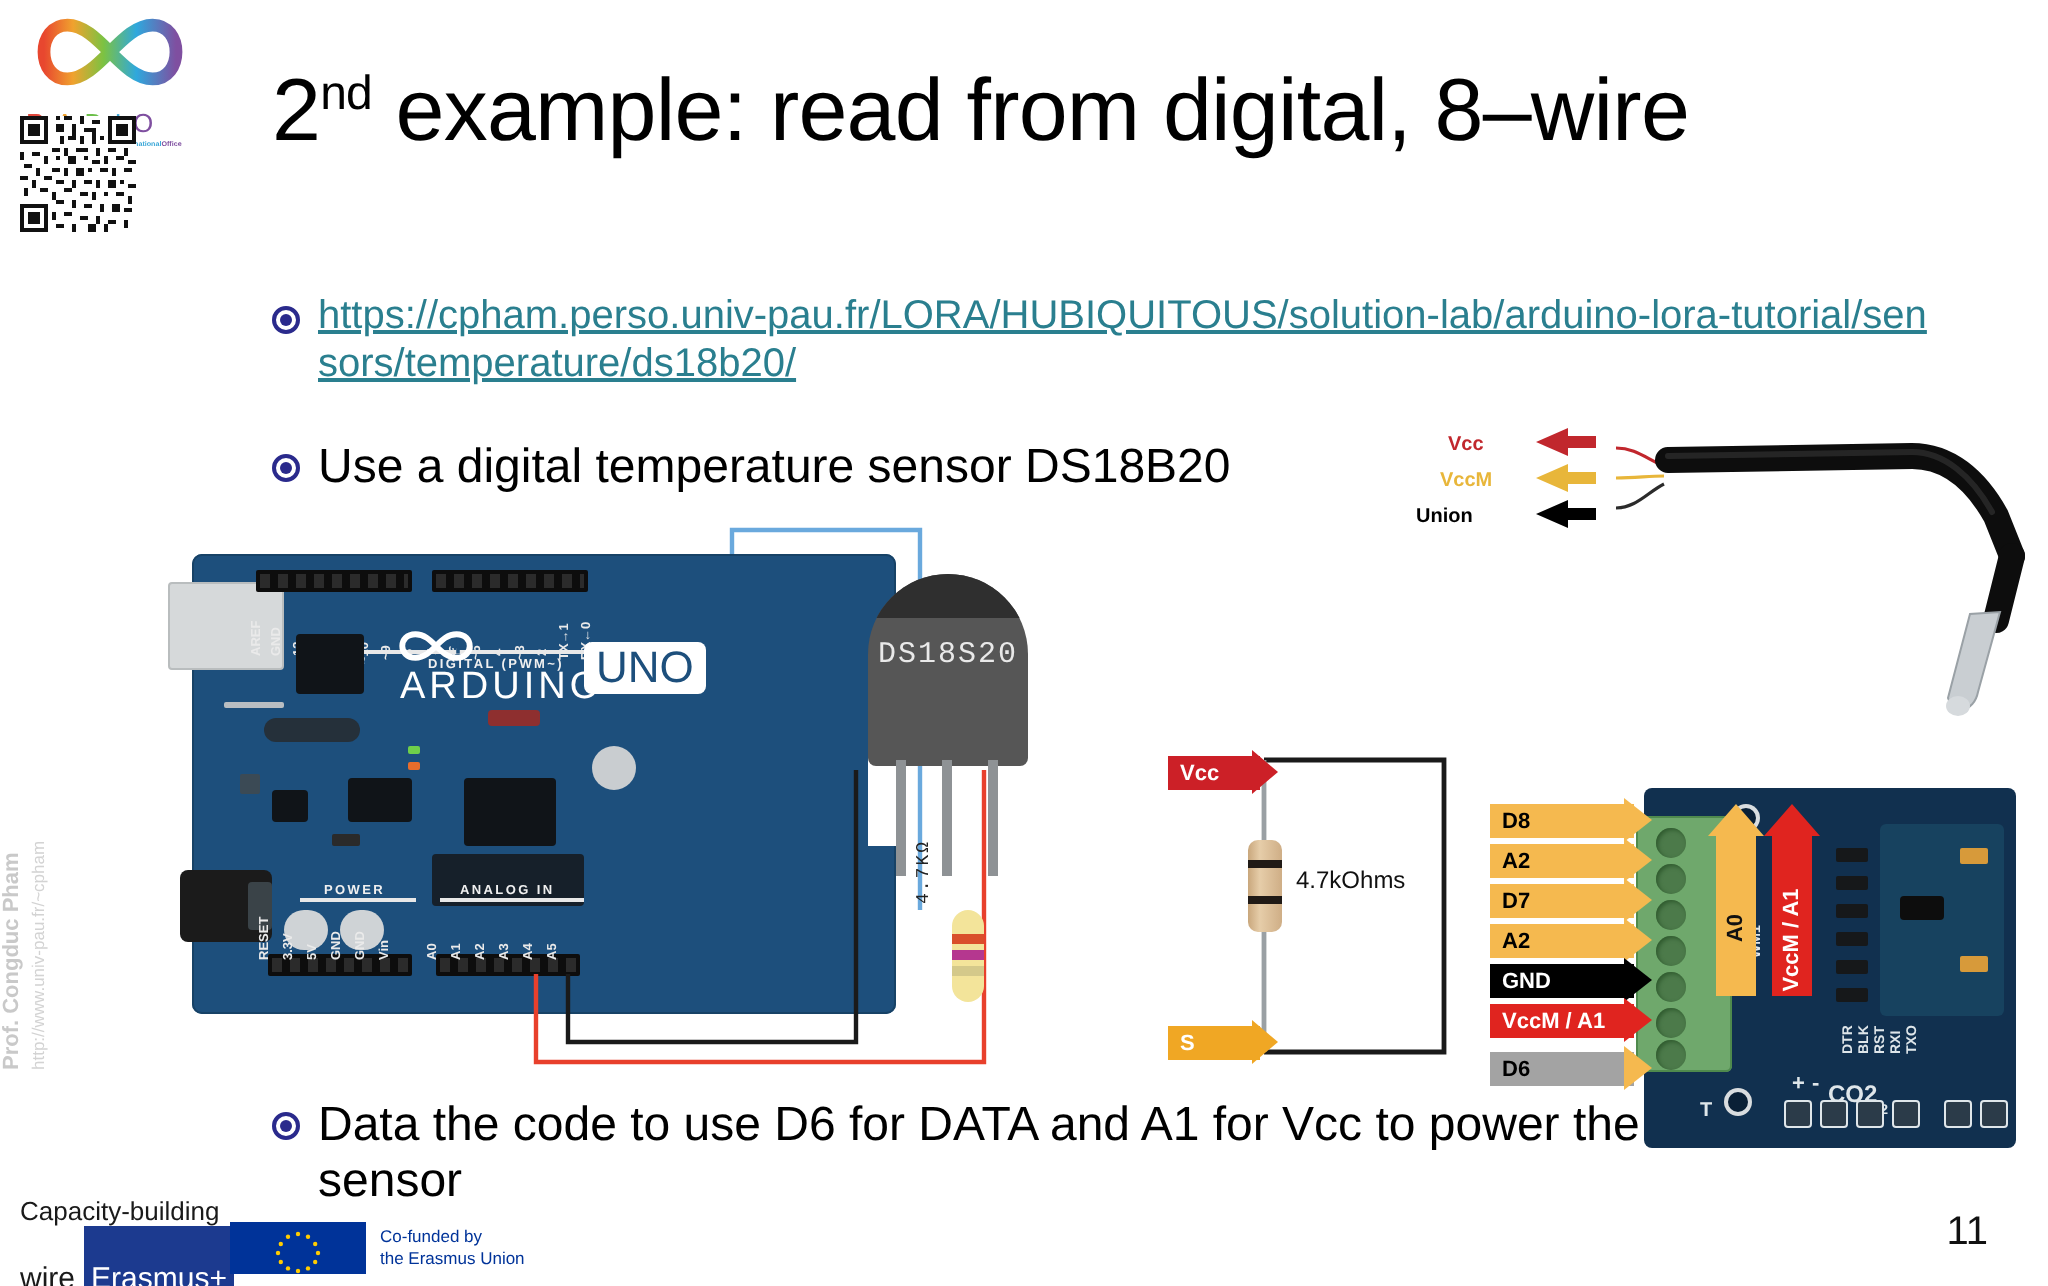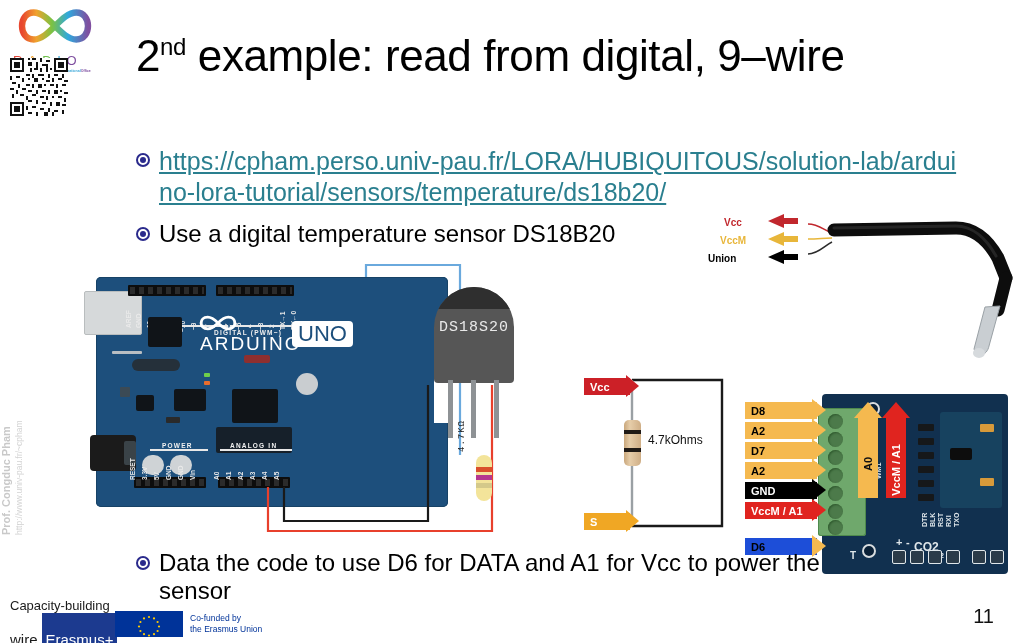--- a/index.html
+++ b/index.html
@@ -51,21 +51,21 @@
     margin-top: 7px; margin-right: 9px;
     display: flex; align-items: center; justify-content: center;
   }
   .bullet-dot::after {
     content:""; width:6px; height:6px; border-radius:50%; background:#2a2a8c;
   }
   .bullet-text { font-size: 24px; color: #000; line-height: 1.18; }
 
   .link-row { left: 136px; top: 146px; width: 830px; }
   .link-text {
-    font-size: 25px; color: #2a7f8f; text-decoration: underline;
+    font-size: 20px; color: #2a7f8f; text-decoration: underline;
     line-height: 1.22; word-break: break-all;
   }
   .sensor-row { left: 136px; top: 220px; }
   .adapt-row  { left: 136px; top: 549px; width: 700px; }
   .sidebar-inner{
     position:absolute; left:-200px; top:335px;
     width:200px; transform:rotate(-90deg); transform-origin:right top;
     display:flex; flex-direction:column; align-items:flex-start;
   }
   .sb-name { font-size: 11px; color: #c9c9c9; font-weight: 700; white-space: nowrap;}
@@ -335,21 +335,21 @@
       <rect x="19" y="25" width="1" height="2"></rect>
     <rect x="22" y="26" width="2" height="1"></rect>
       <rect x="26" y="26" width="1" height="2"></rect>
       <rect x="9" y="27" width="2" height="1"></rect>
     <rect x="13" y="27" width="1" height="2"></rect>
       <rect x="17" y="27" width="2" height="2"></rect>
       <rect x="21" y="27" width="1" height="2"></rect>
   </g>
 </svg>
 
-<h1 class="slide-title"><span>2</span><sup>nd</sup><span> example: read from digital, 9–wire</span></h1>
+<h1 class="slide-title"><span>2</span><sup>nd</sup><span> example: read from digital, 8–wire</span></h1>
 
 <div class="sidebar-inner">
   <div class="sb-name">Prof. Congduc Pham</div>
   <div class="sb-url">http://www.univ-pau.fr/~cpham</div>
 </div>
 
 <div class="bullet-row link-row">
   <span class="bullet-dot"></span>
   <a class="link-text" href="#">https://cpham.perso.univ-pau.fr/LORA/HUBIQUITOUS/solution-lab/arduino-lora-tutorial/sensors/temperature/ds18b20/</a>
 </div>
@@ -591,21 +591,21 @@
     <span class="head" style="border-left:14px solid #f5b94f;"></span>
   </div>
   <div class="tag" style="left:0px;  top:82px;  width:72px; background:#000000; color:#fff;">
     <span>GND</span>
     <span class="head" style="border-left:14px solid #000000;"></span>
   </div>
   <div class="tag" style="left:0px;  top:102px; width:72px; background:#e0241f; color:#fff;">
     <span>VccM / A1</span>
     <span class="head" style="border-left:14px solid #e0241f;"></span>
   </div>
-  <div class="tag" style="left:0px;  top:138px; width:72px; background:#1d4ed8; color:#000;">
+  <div class="tag" style="left:0px;  top:126px; width:72px; background:#a3a3a3; color:#000;">
     <span>D6</span>
     <span class="head" style="border-left:14px solid #f5b94f;"></span>
   </div>
 </div>
 
 <div class="bullet-row adapt-row">
   <span class="bullet-dot"></span>
   <span class="bullet-text">Data the code to use D6 for DATA and A1 for Vcc to power the sensor</span>
 </div>
 

